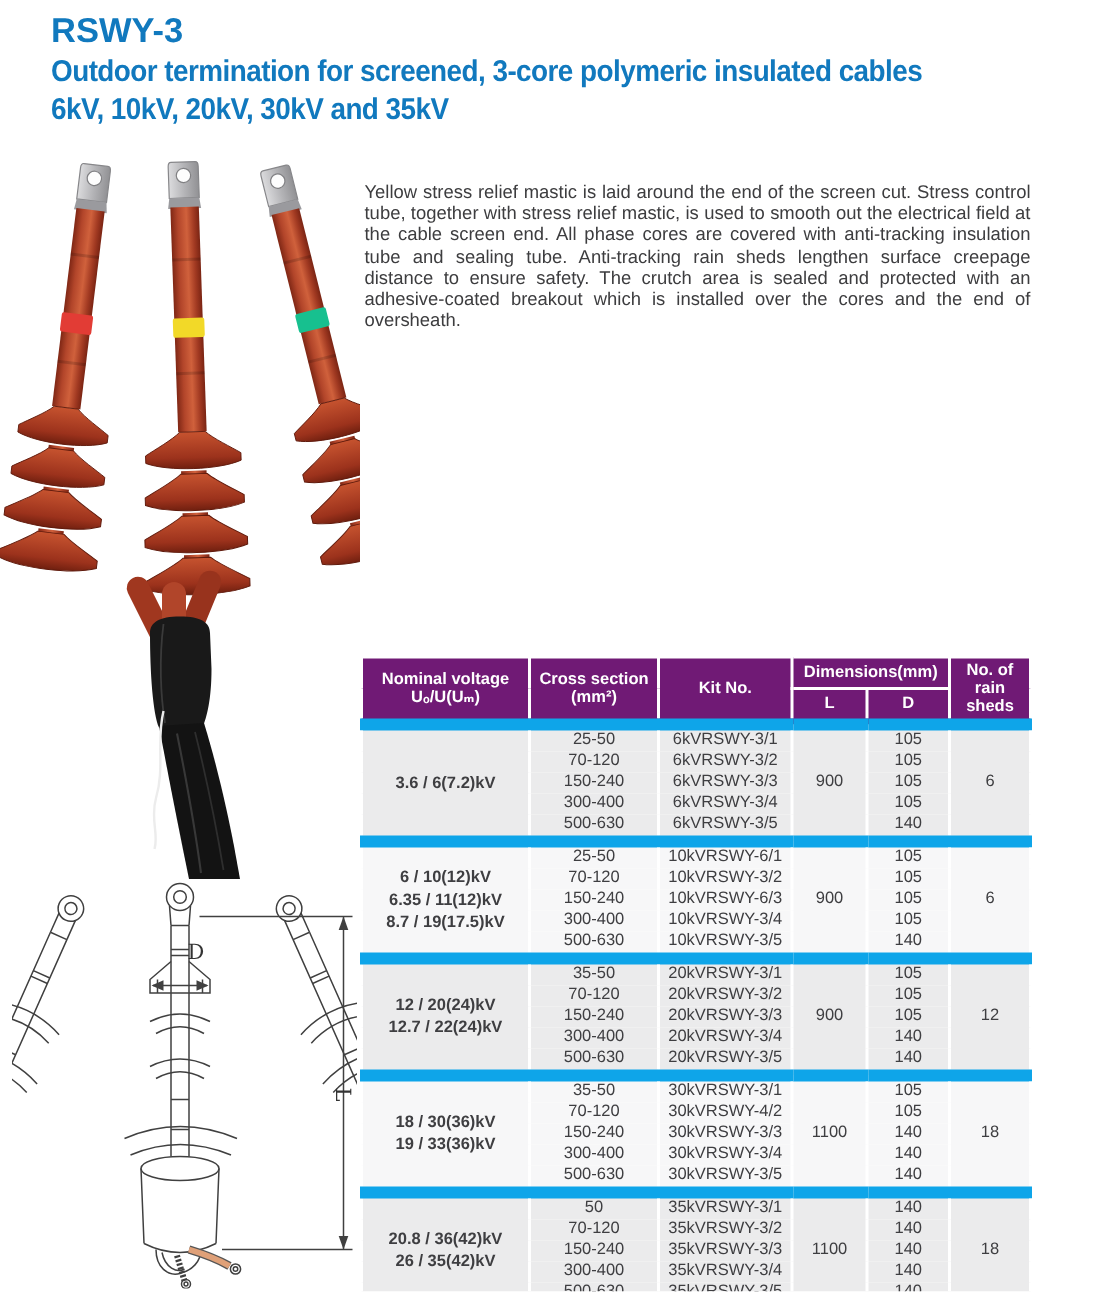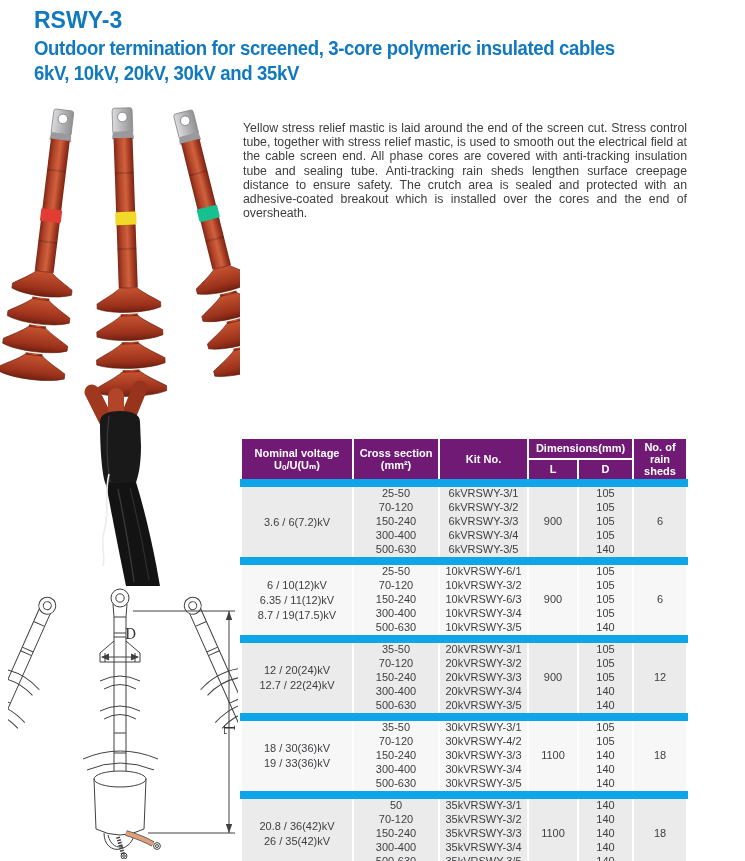--- a/index.html
+++ b/index.html
@@ -19,21 +19,21 @@
   .desc p{margin:0 0 13px 0;}
   
   table.spec{position:absolute;left:240px;top:437px;width:446px;border-collapse:collapse;
         table-layout:fixed;font-size:11px;color:#3e3e41;border-bottom:5px solid #6f7073;}
   table.spec th{background:#701a75;color:#fff;font-weight:bold;font-size:11px;line-height:12px;
         padding:2px 1px;border:2px solid #fff;text-align:center;vertical-align:middle;}
   table.spec td{background:#ebebec;text-align:center;vertical-align:middle;padding:0 1px;
         height:14px;line-height:13.5px;border-left:2px solid #fff;border-right:2px solid #fff;}
   table.spec tr.galt td{background:#f7f7f8;}
   table.spec tr.gfirst td{border-top:8px solid #0ea5e9;}
-  table.spec td.cell-voltage div{line-height:15px;}
+  table.spec td.cell-voltage div{line-height:15px;font-weight:bold;}
 </style>
 </head>
 <body>
 
 <div class="page">
 
   <div class="hdr">
     <div class="code">RSWY-3</div>
     <div class="t1">Outdoor termination for screened, 3-core polymeric insulated cables</div>
     <div class="t2">6kV, 10kV, 20kV, 30kV and 35kV</div>

